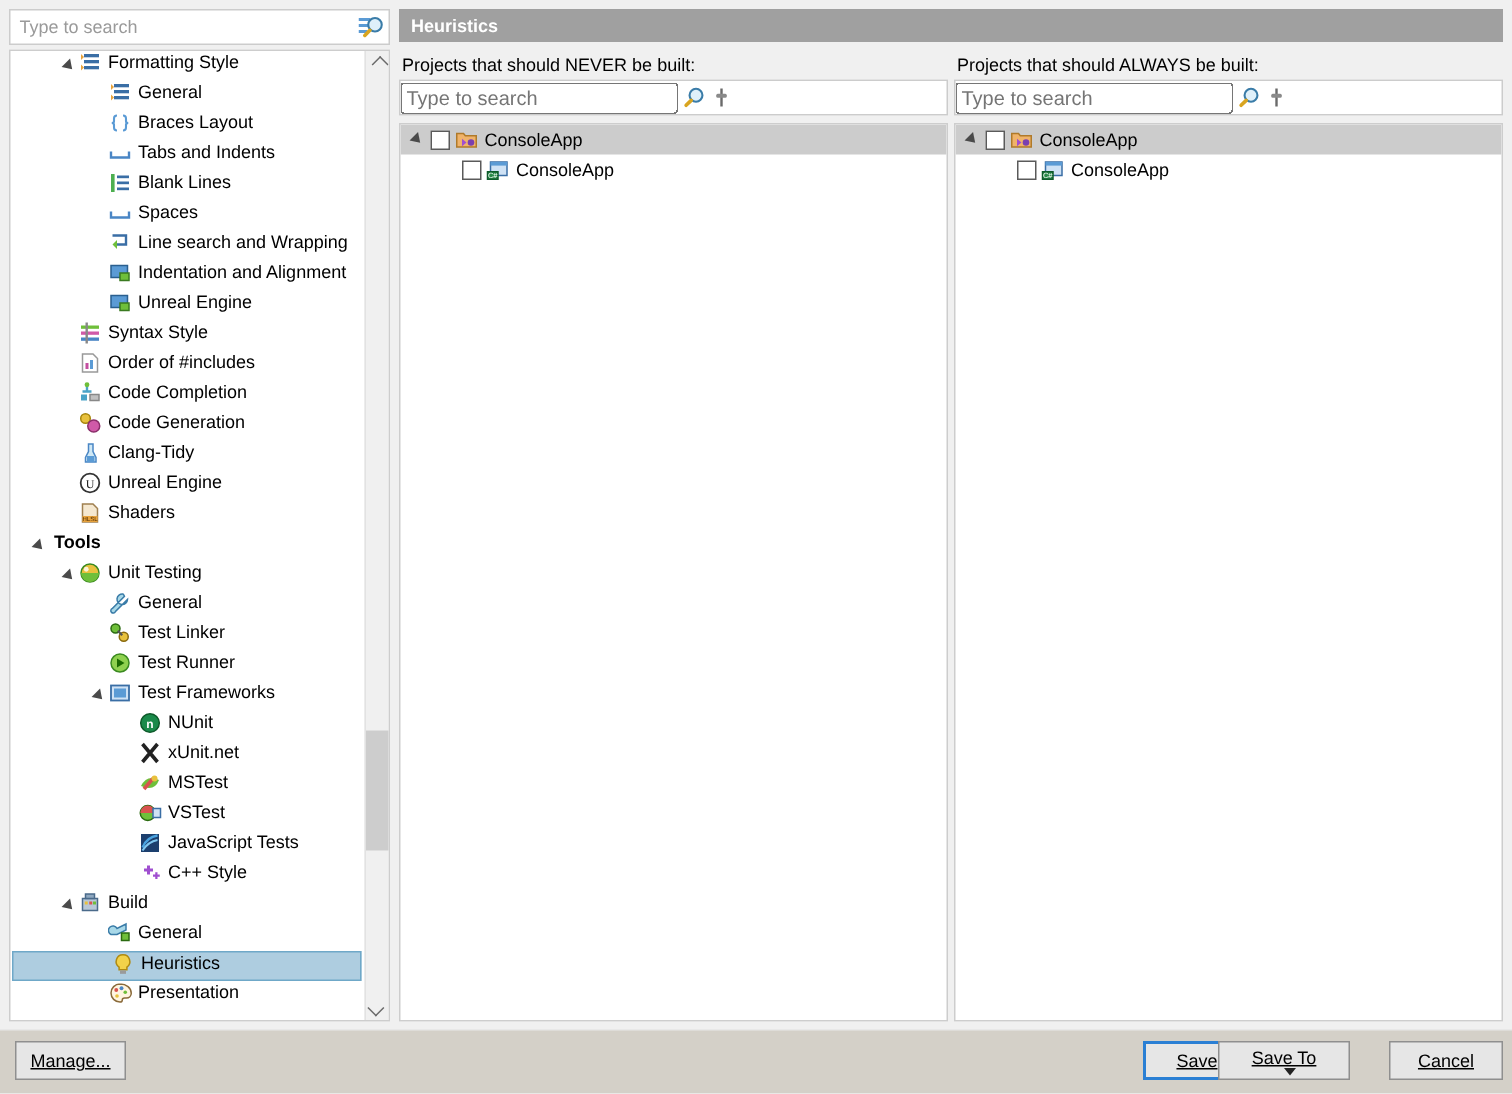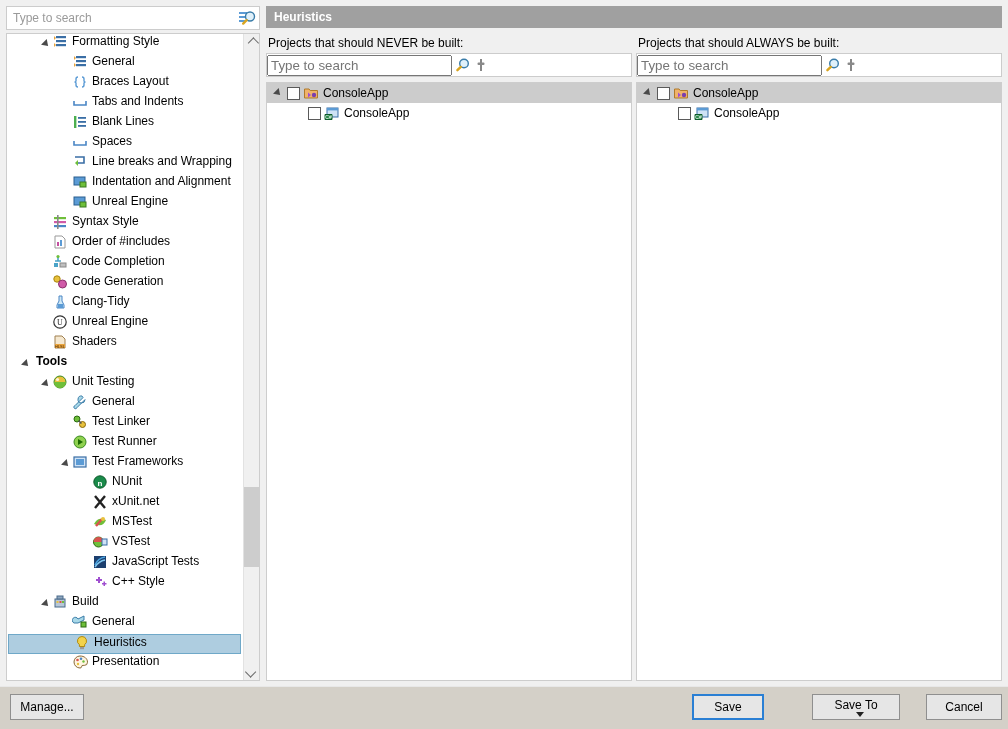--- a/index.html
+++ b/index.html
@@ -231,27 +231,28 @@
     position: absolute;
     box-sizing: border-box;
     background: #e6e6e6;
     border: 1px solid #8f8f8f;
     font-family: "Liberation Sans", sans-serif;
     font-size: 12px;
     color: #000;
     height: 26px;
     display: flex; align-items: center; justify-content: center;
     cursor: default;
+    text-decoration: underline;
   }
   .btn.default {
     border: 2px solid #2a7fd4;
     background: #e6e6e6;
   }
   .btn-manage { left: 10px; top: 694px; width: 74px; }
-  .btn-save   { left: 692px; top: 694px; width: 72px; }
+  .btn-save   { left: 762px; top: 694px; width: 72px; }
   .btn-saveto { left: 812px; top: 694px; width: 88px; flex-direction: column; }
   .btn-cancel { left: 926px; top: 694px; width: 76px; }
   .caret-down {
     width: 0; height: 0;
     border-style: solid;
     border-width: 5px 4px 0 4px;
     border-color: #222 transparent transparent transparent;
     margin-left: 8px;
   }
   svg { display: block; }
@@ -354,21 +355,21 @@
           </div>
           <div class="tree-row">
             <span style="flex: 0 0 auto; width: 52px; height: 1px;"></span>
             <span class="expander"></span>
             <span class="ico">
               <svg width="16" height="16" viewBox="0 0 16 16">
                 <path d="M3 3 h9 v6 h-7" fill="none" stroke="#3a6ea5" stroke-width="1.6"></path>
                 <path d="M6 6 l-3 3 3 3z" fill="#6fbf3a"></path>
               </svg>
             </span>
-            <span class="tree-label">Line breaks and Wrapping</span>
+            <span class="tree-label">Line search and Wrapping</span>
           </div>
           <div class="tree-row">
             <span style="flex: 0 0 auto; width: 52px; height: 1px;"></span>
             <span class="expander"></span>
             <span class="ico">
               <svg width="16" height="16" viewBox="0 0 16 16">
                 <rect x="2" y="3" width="11" height="8" fill="#5b9bd5" stroke="#2a5f8f"></rect>
                 <rect x="8" y="8" width="6" height="5" fill="#6fbf3a" stroke="#3a7a20"></rect>
               </svg>
             </span>

